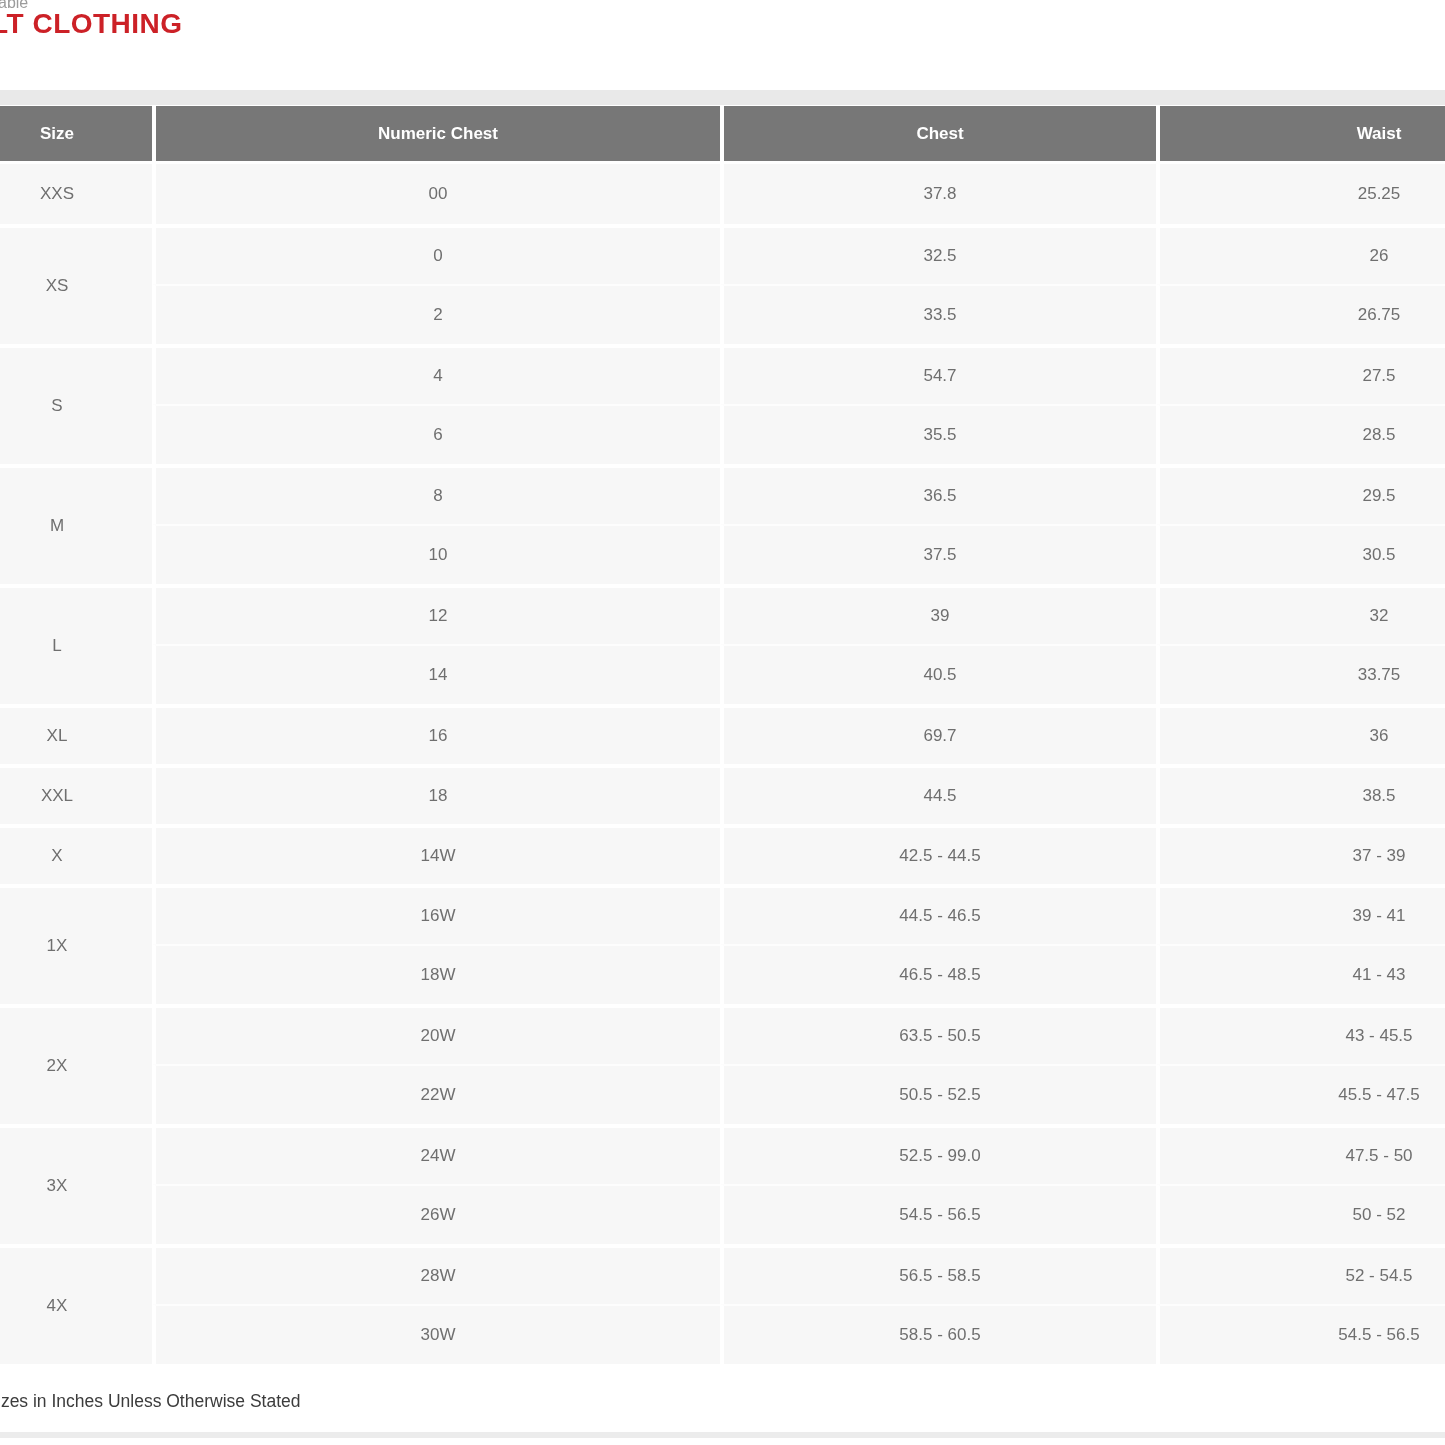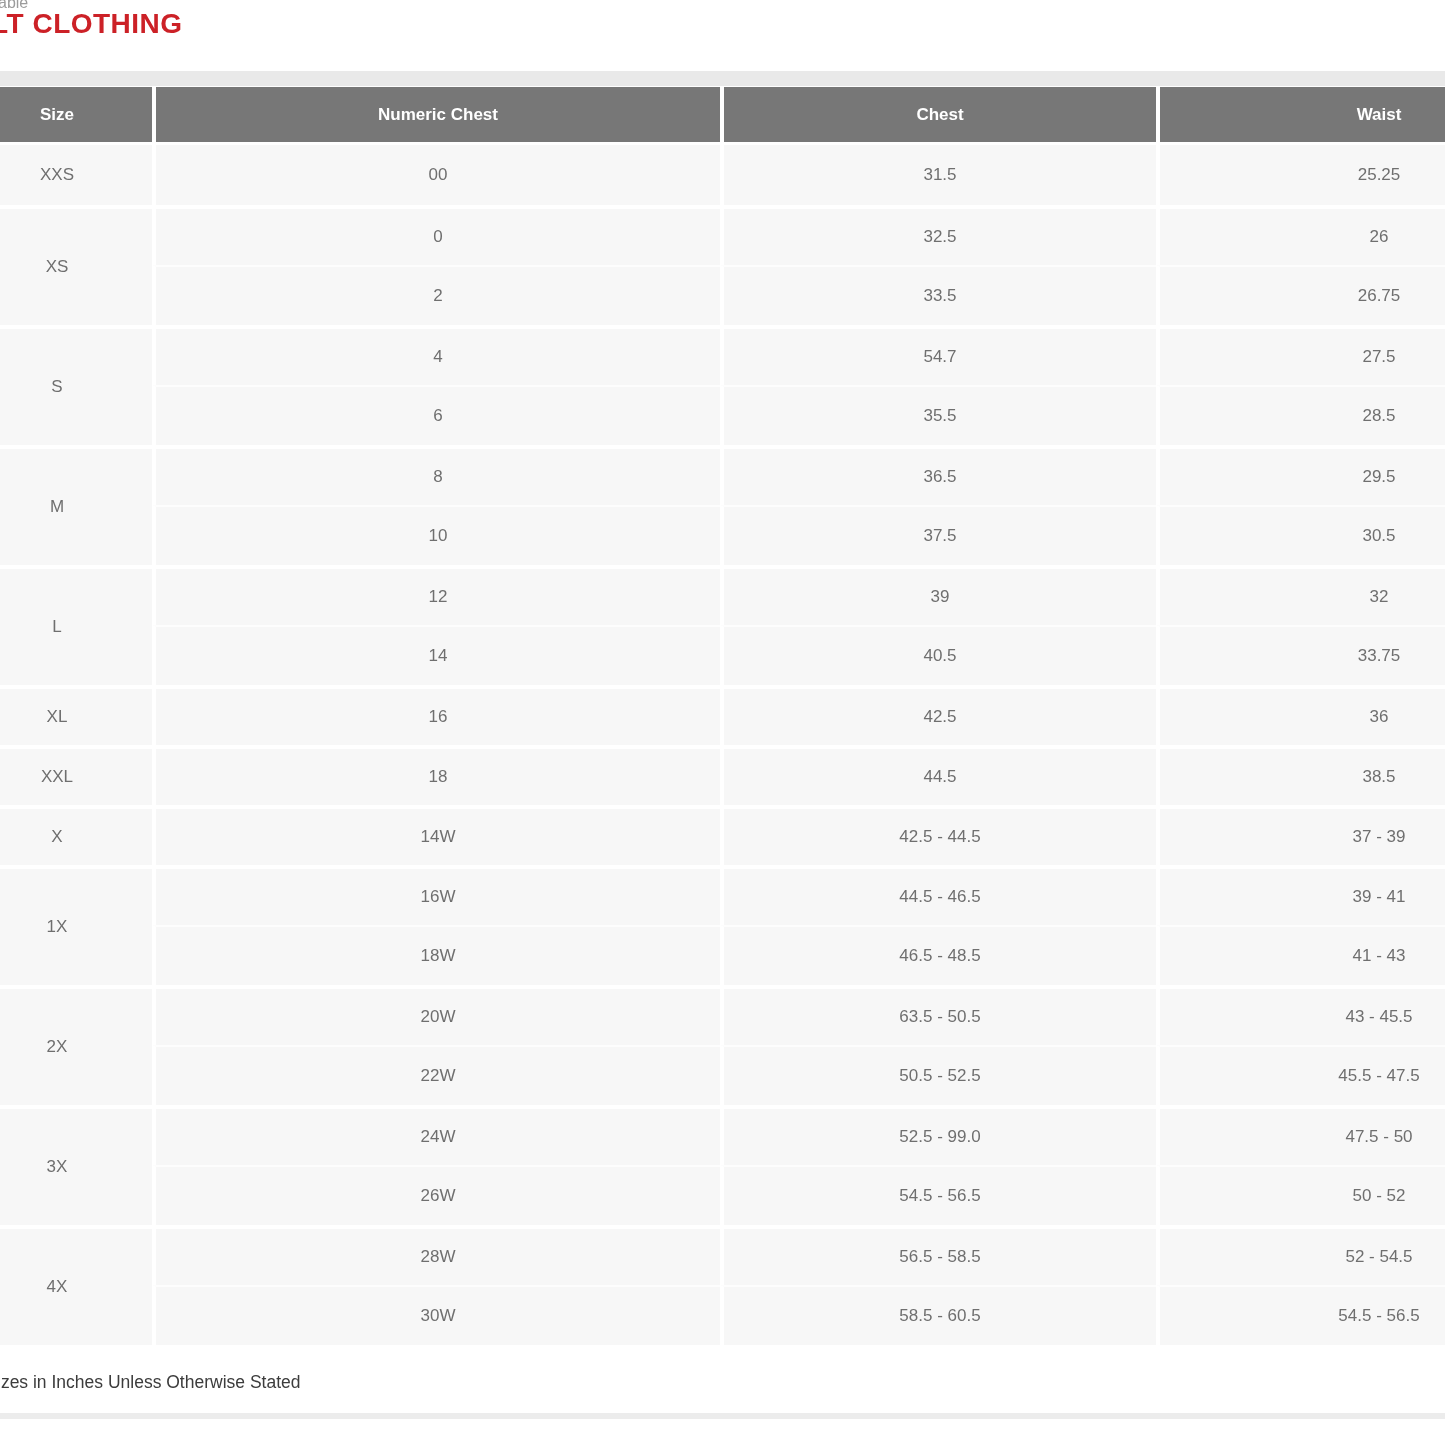--- a/index.html
+++ b/index.html
@@ -9,21 +9,21 @@
   body {
     width: 1445px;
     height: 1445px;
     overflow: hidden;
     background: #ffffff;
     font-family: "Liberation Sans", sans-serif;
     position: relative;
   }
   .header-zone {
     position: relative;
-    height: 71px;
+    height: 90px;
     overflow: visible;
   }
   .top-fragment {
     position: absolute;
     top: -6px;
     left: -2px;
     font-size: 16px;
     color: var(--fragment-gray, #9b9b9b);
     white-space: nowrap;
   }
@@ -117,21 +117,21 @@
       <th>Size</th>
       <th>Numeric Chest</th>
       <th>Chest</th>
       <th>Waist</th>
     </tr>
   </thead>
   <tbody>
       <tr class="group-start">
         <td rowspan="1">XXS</td>
         <td>00</td>
-        <td>31.5</td>
+        <td>37.8</td>
         <td>25.25</td>
       </tr>
       <tr class="group-start">
         <td rowspan="2">XS</td>
         <td>0</td>
         <td>32.5</td>
         <td>26</td>
       </tr>
       <tr class="sub">
         <td>2</td>
@@ -167,21 +167,21 @@
         <td>32</td>
       </tr>
       <tr class="sub">
         <td>14</td>
         <td>40.5</td>
         <td>33.75</td>
       </tr>
       <tr class="group-start">
         <td rowspan="1">XL</td>
         <td>16</td>
-        <td>42.5</td>
+        <td>69.7</td>
         <td>36</td>
       </tr>
       <tr class="group-start">
         <td rowspan="1">XXL</td>
         <td>18</td>
         <td>44.5</td>
         <td>38.5</td>
       </tr>
       <tr class="group-start">
         <td rowspan="1">X</td>

